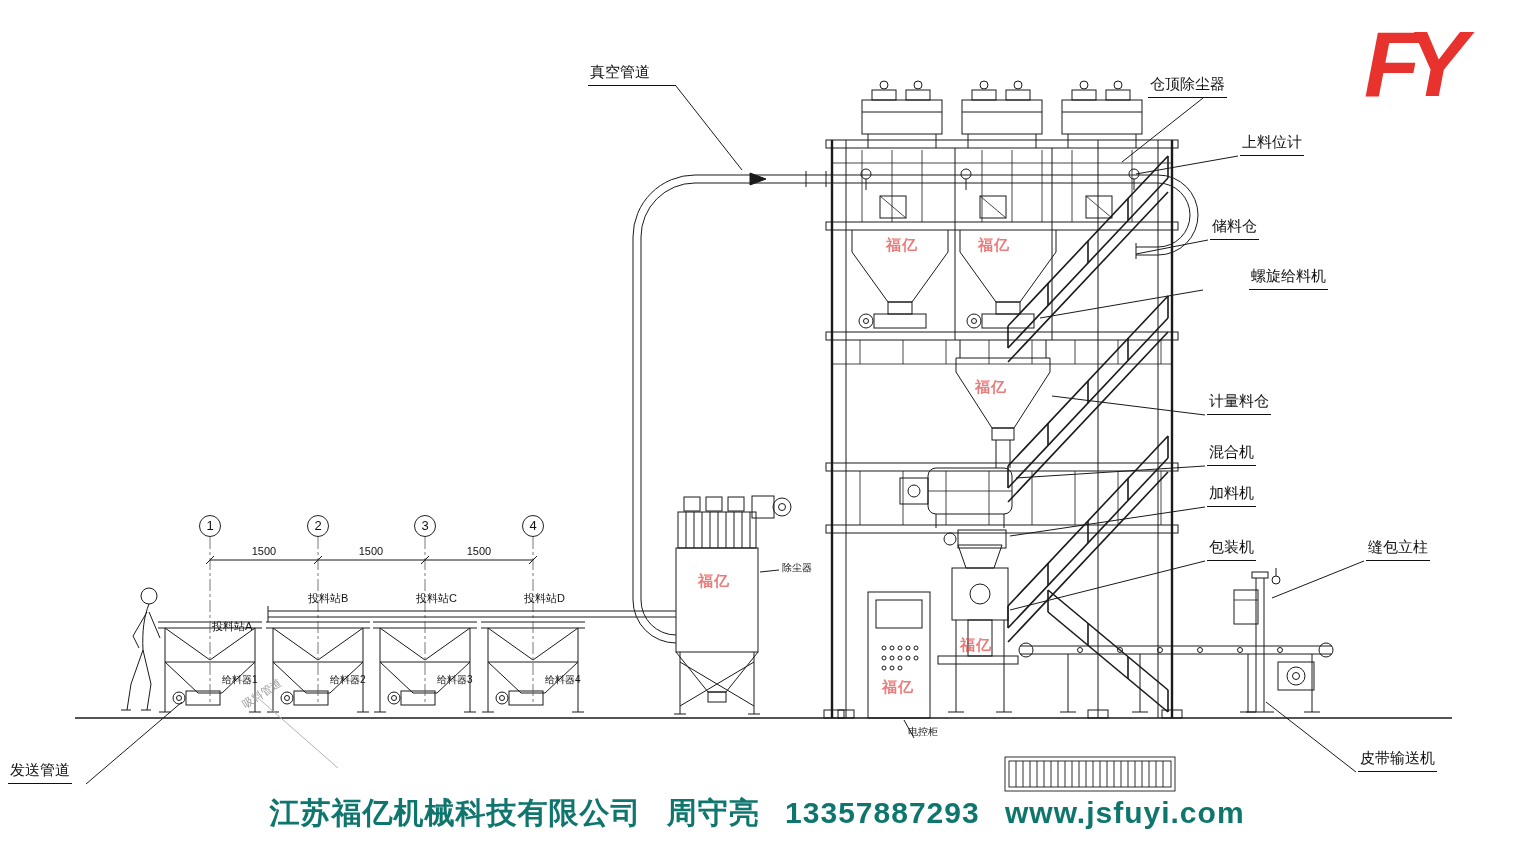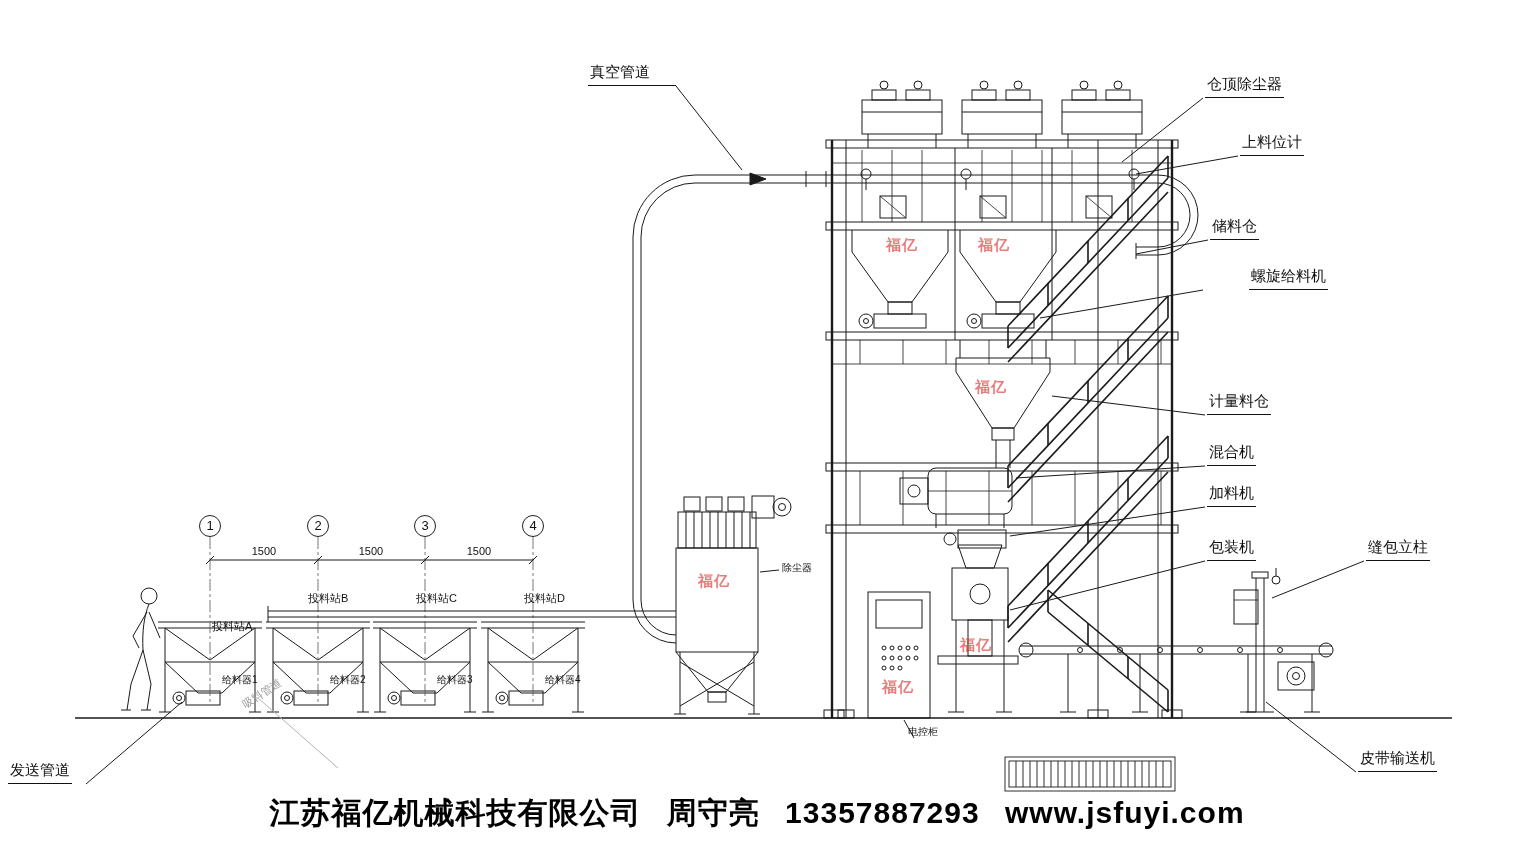--- a/index.html
+++ b/index.html
@@ -10,21 +10,21 @@
   .label{position:absolute;color:#111;white-space:nowrap}
   .callout{font-family:"Liberation Serif",serif;font-size:15px;line-height:25px;border-bottom:1px solid #111;padding:0 2px}
   .small{font-size:11px;line-height:13px}
   .tiny{font-size:10px;line-height:12px}
   .gray{color:#b3b3b3;border-color:#b3b3b3}
   .rot{transform:rotate(-33deg);transform-origin:left top;color:#9a9a9a}
   .wm{position:absolute;color:rgba(222,40,40,.62);font-size:15px;font-weight:bold;letter-spacing:1px;white-space:nowrap}
   .wm-en{position:absolute;color:rgba(228,72,72,.33);font-size:15px;letter-spacing:2.5px;white-space:nowrap}
   .balloon{position:absolute;width:22px;height:22px;border:1.3px solid #222;border-radius:50%;text-align:center;font-size:13px;line-height:19px;background:#fff;color:#111}
   .dim{position:absolute;font-size:11px;width:36px;text-align:center;color:#111;background:#fff}
-  .footer{position:absolute;left:0;right:0;top:793px;text-align:center;color:#000000;font-size:30px;font-weight:bold;letter-spacing:1px;word-spacing:16px}
+  .footer{position:absolute;left:0;right:0;top:793px;text-align:center;color:#0f766e;font-size:30px;font-weight:bold;letter-spacing:1px;word-spacing:16px}
   .fy{position:absolute;left:1364px;top:18px;color:#e8322e;font-size:92px;font-weight:900;font-style:italic;letter-spacing:-14px;line-height:1;font-family:"Liberation Sans",sans-serif}
 </style>
 </head>
 <body>
 
 <div id="canvas">
 
 <svg id="linework" width="1514" height="846" viewBox="0 0 1514 846">
   <defs>
     <g id="st" stroke="#1a1a1a" fill="none">
@@ -391,21 +391,21 @@
       <line x1="1356" y1="772" x2="1266" y2="702"></line>
       <line x1="86" y1="784" x2="182" y2="702"></line>
       <line x1="779" y1="570" x2="760" y2="572"></line>
       <line x1="914" y1="738" x2="904" y2="720"></line>
       <line x1="338" y1="768" x2="258" y2="698" stroke="#b3b3b3"></line>
     </g>
   </g>
 </svg>
 
 <div class="label callout" style="left:588px;top:60px;width:88px">真空管道</div>
-<div class="label callout" style="left:1205px;top:72px">仓顶除尘器</div>
+<div class="label callout" style="left:1148px;top:72px">仓顶除尘器</div>
 <div class="label callout" style="left:1240px;top:130px">上料位计</div>
 <div class="label callout" style="left:1210px;top:214px">储料仓</div>
 <div class="label callout" style="left:1249px;top:264px">螺旋给料机</div>
 <div class="label callout" style="left:1207px;top:389px">计量料仓</div>
 <div class="label callout" style="left:1207px;top:440px">混合机</div>
 <div class="label callout" style="left:1207px;top:481px">加料机</div>
 <div class="label callout" style="left:1207px;top:535px">包装机</div>
 <div class="label callout" style="left:1366px;top:535px">缝包立柱</div>
 <div class="label callout" style="left:1358px;top:746px">皮带输送机</div>
 <div class="label callout" style="left:8px;top:758px">发送管道</div>
@@ -433,15 +433,16 @@
 <div class="dim" style="left:461px;top:545px">1500</div>
 
 <div class="wm" style="left:886px;top:236px">福亿</div>
 <div class="wm" style="left:978px;top:236px">福亿</div>
 <div class="wm" style="left:975px;top:378px">福亿</div>
 <div class="wm" style="left:698px;top:572px">福亿</div>
 <div class="wm" style="left:960px;top:636px">福亿</div>
 <div class="wm" style="left:882px;top:678px">福亿</div>
 
 
+<div class="fy">FY</div>
 <div class="footer">江苏福亿机械科技有限公司 周守亮 13357887293 www.jsfuyi.com</div>
 
 </div>
 
 </body></html>

